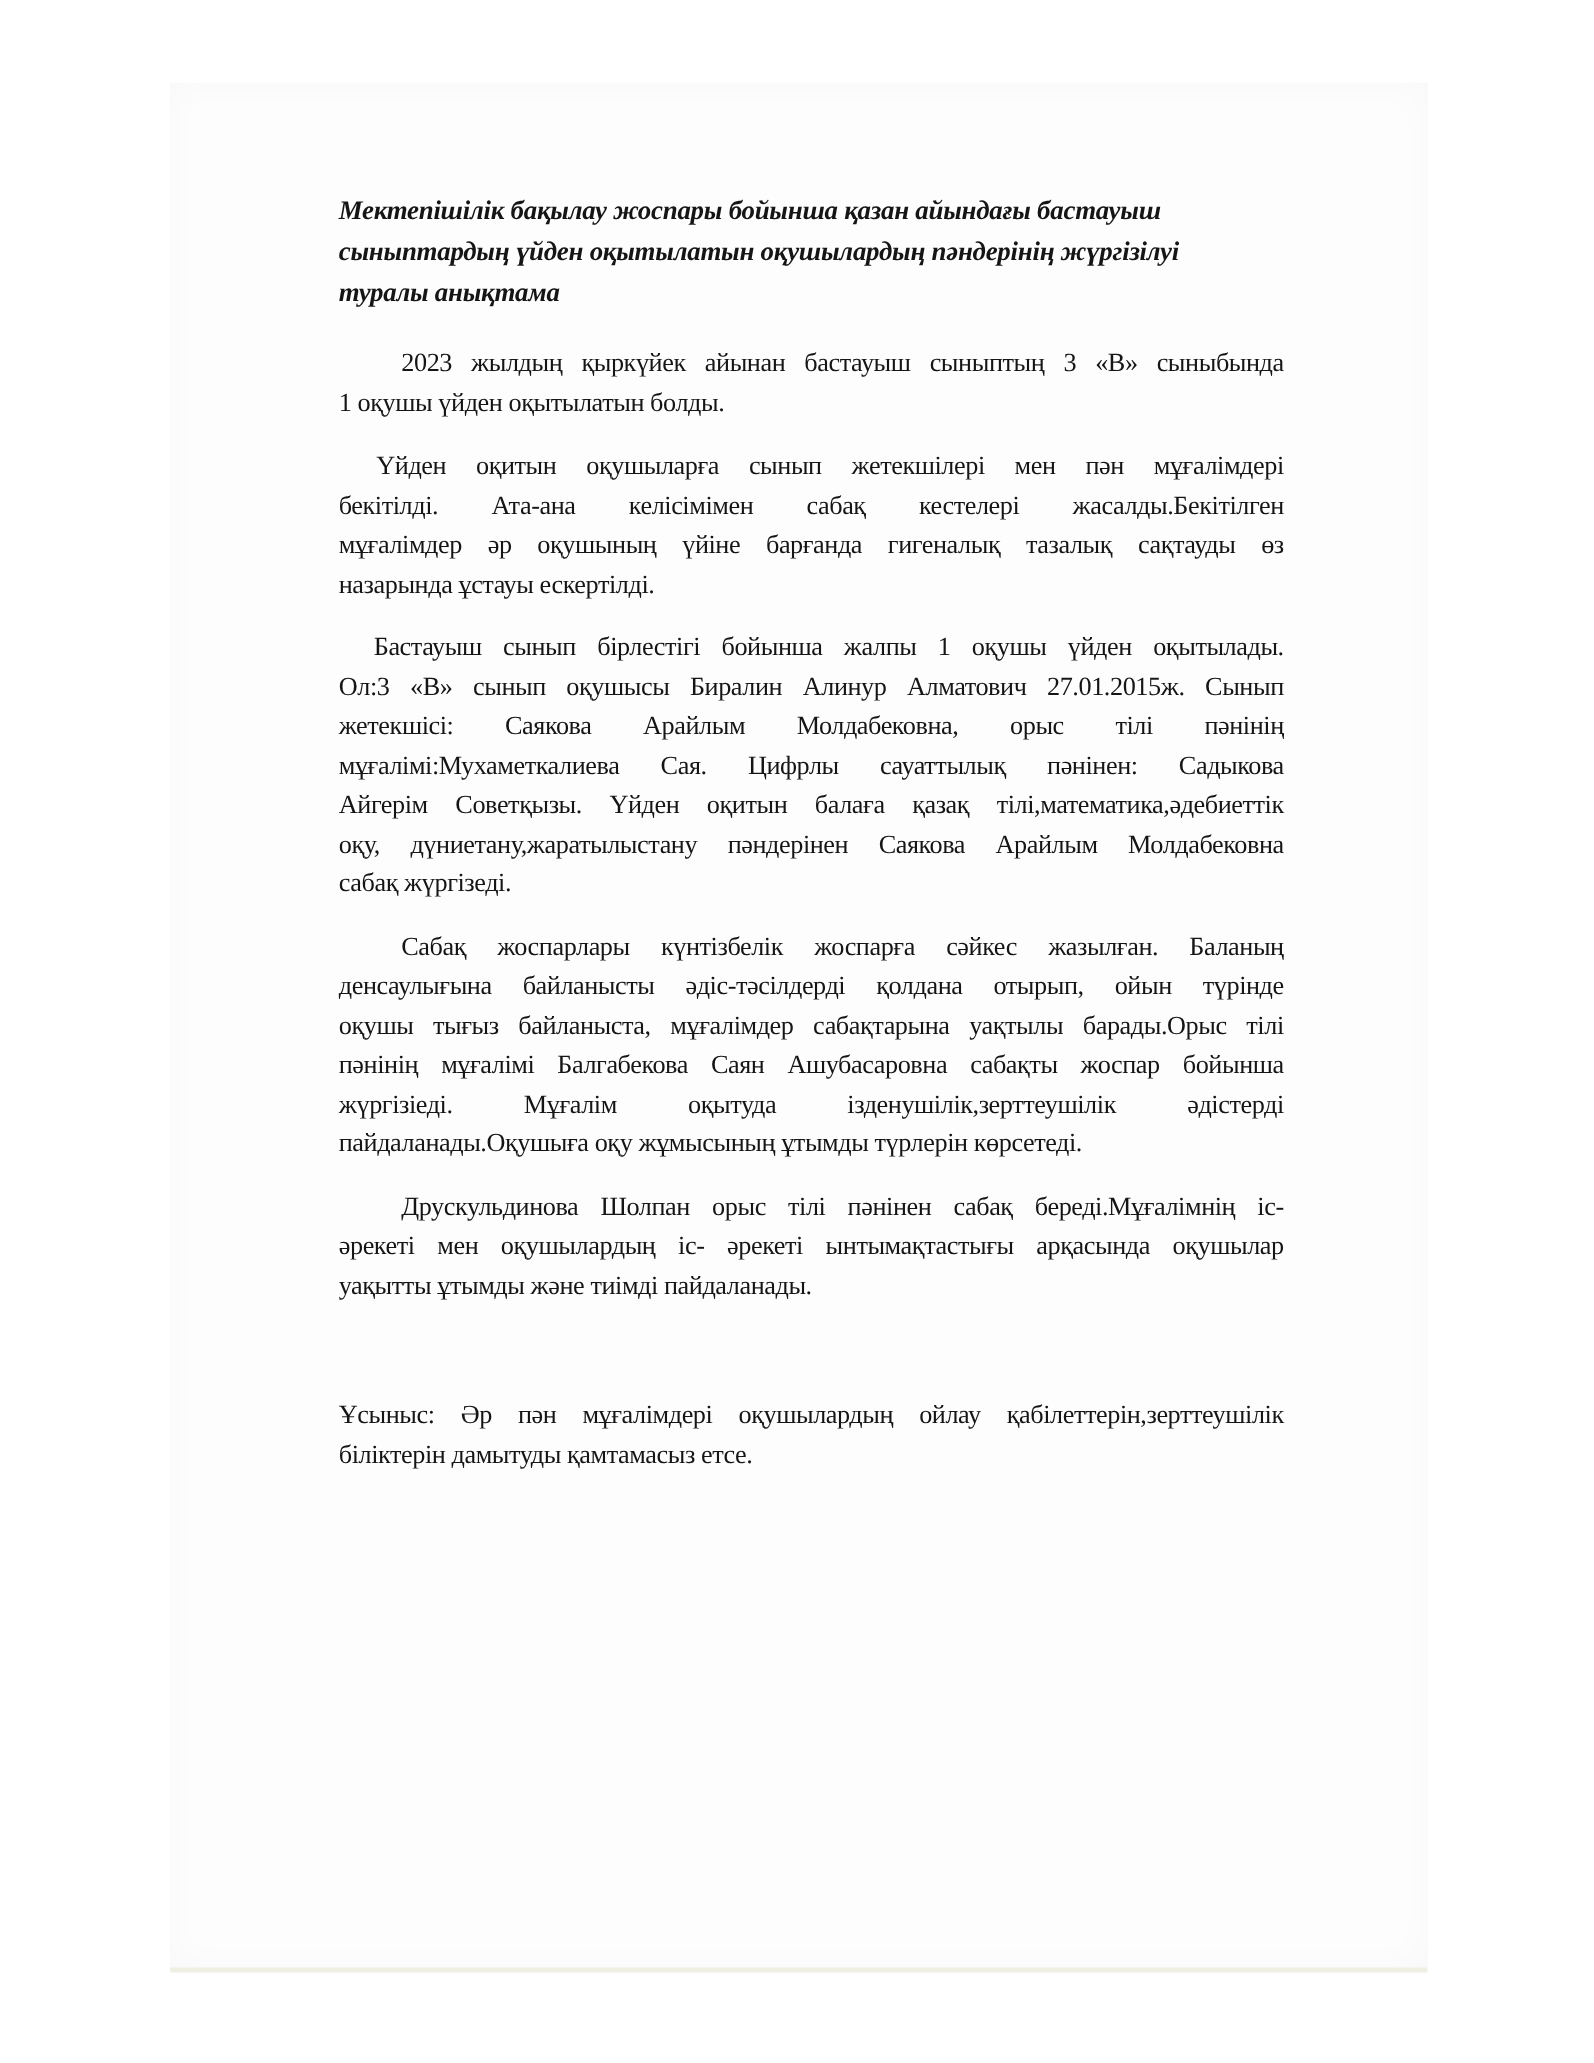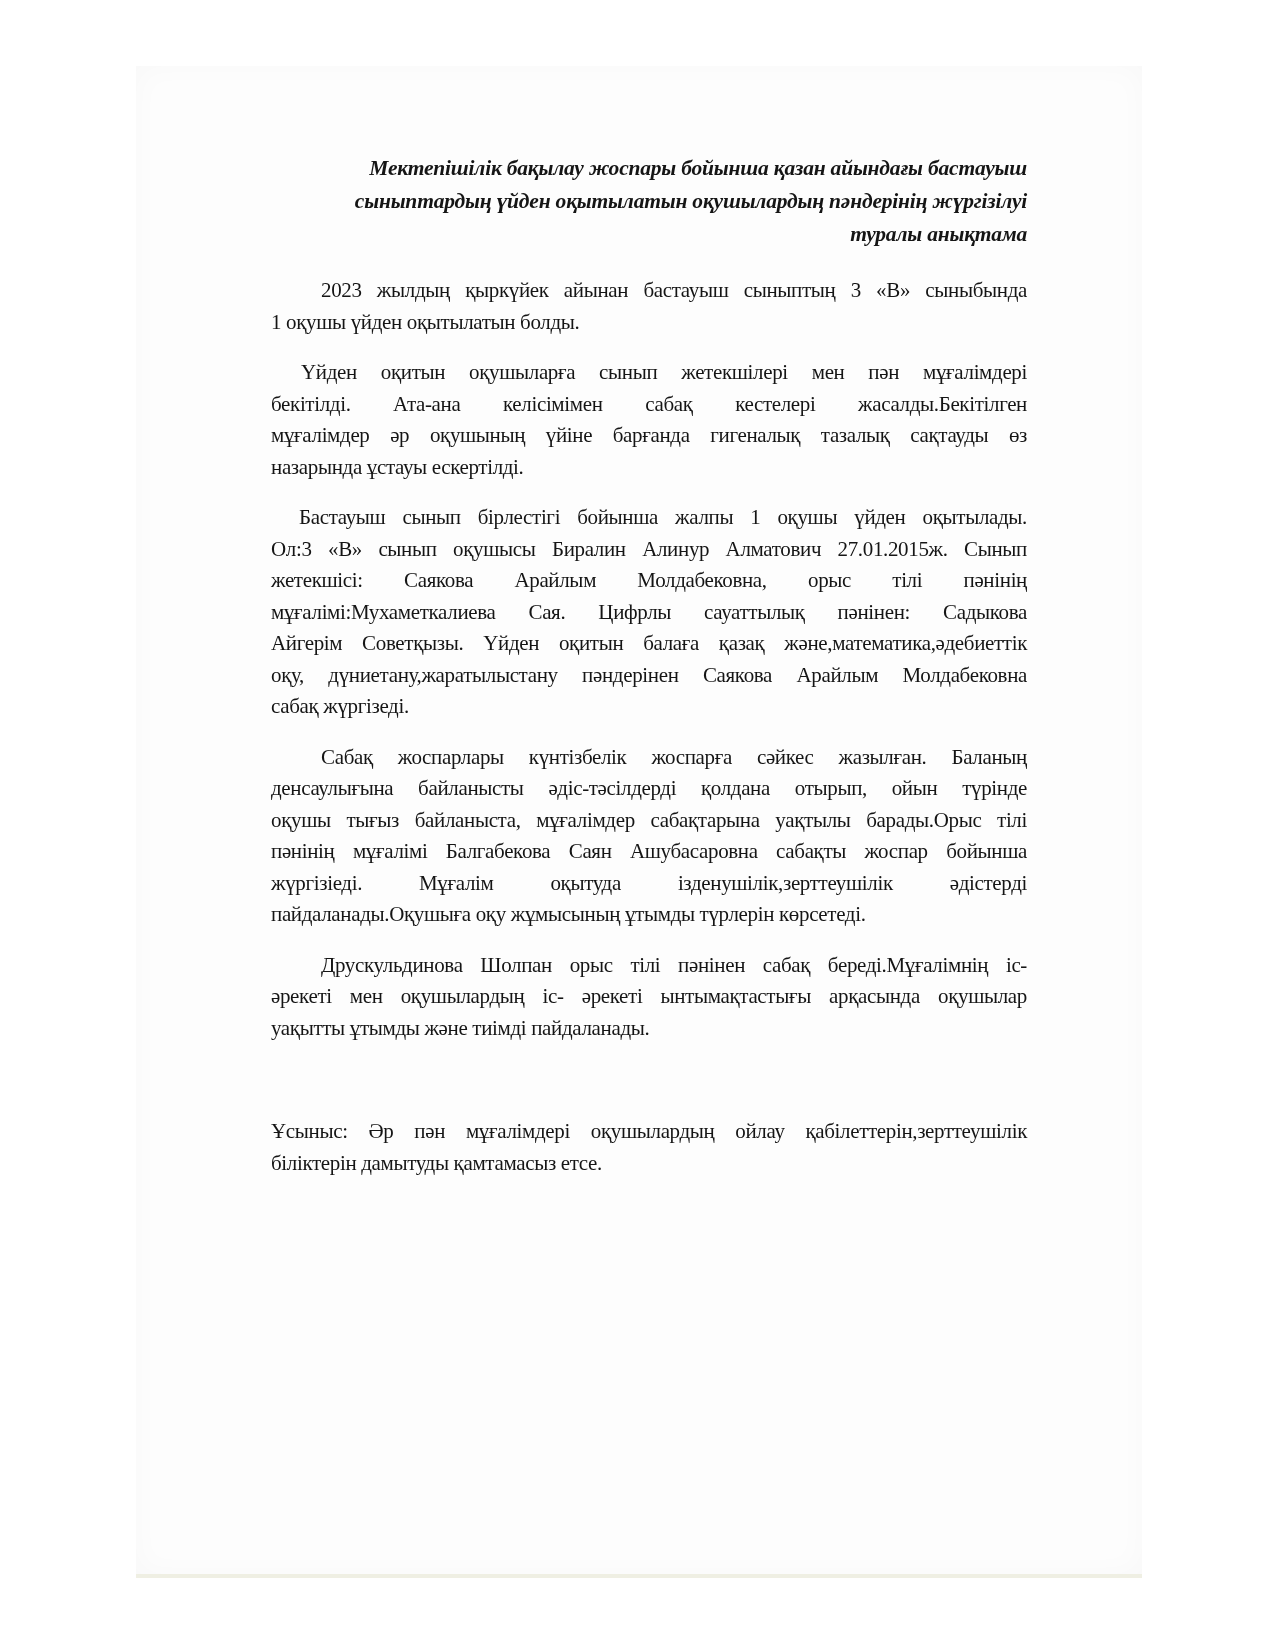--- a/index.html
+++ b/index.html
@@ -30,21 +30,21 @@
       width: 756px;
       font-family: "Liberation Serif", "DejaVu Serif", serif;
       color: #151515;
     }
     .title {
       font-family: "Liberation Serif", "DejaVu Serif", serif;
       font-style: italic;
       font-weight: bold;
       font-size: 21.5px;
       line-height: 33px;
-      text-align: right;
+      text-align: left;
       margin: 0 0 2px 0;
       letter-spacing: -0.2px;
     }
     .title span { display: block; }
     p.para {
       font-size: 21px;
       line-height: 31.5px;
       margin: 0;
       text-align: justify;
       letter-spacing: -0.35px;
@@ -97,21 +97,21 @@
     <span class="ln last">назарында ұстауы ескертілді.</span>
   </p>
 
   <div class="gap3"></div>
 
   <p class="para">
     <span class="ln indent" style="text-indent:28px">Бастауыш сынып бірлестігі  бойынша жалпы 1 оқушы үйден оқытылады.</span>
     <span class="ln">Ол:3 «В» сынып оқушысы Биралин Алинур Алматович 27.01.2015ж. Сынып</span>
     <span class="ln">жетекшісі: Саякова Арайлым Молдабековна, орыс тілі пәнінің</span>
     <span class="ln">мұғалімі:Мухаметкалиева Сая. Цифрлы сауаттылық пәнінен: Садыкова</span>
-    <span class="ln">Айгерім Советқызы. Үйден оқитын балаға қазақ және,математика,әдебиеттік</span>
+    <span class="ln">Айгерім Советқызы. Үйден оқитын балаға қазақ тілі,математика,әдебиеттік</span>
     <span class="ln">оқу, дүниетану,жаратылыстану пәндерінен  Саякова Арайлым Молдабековна</span>
     <span class="ln last">сабақ жүргізеді.</span>
   </p>
 
   <div class="gap4"></div>
 
   <p class="para">
     <span class="ln indent">Сабақ жоспарлары күнтізбелік жоспарға сәйкес жазылған. Баланың</span>
     <span class="ln">денсаулығына байланысты әдіс-тәсілдерді қолдана отырып, ойын түрінде</span>
     <span class="ln">оқушы тығыз байланыста, мұғалімдер сабақтарына уақтылы барады.Орыс тілі</span>

